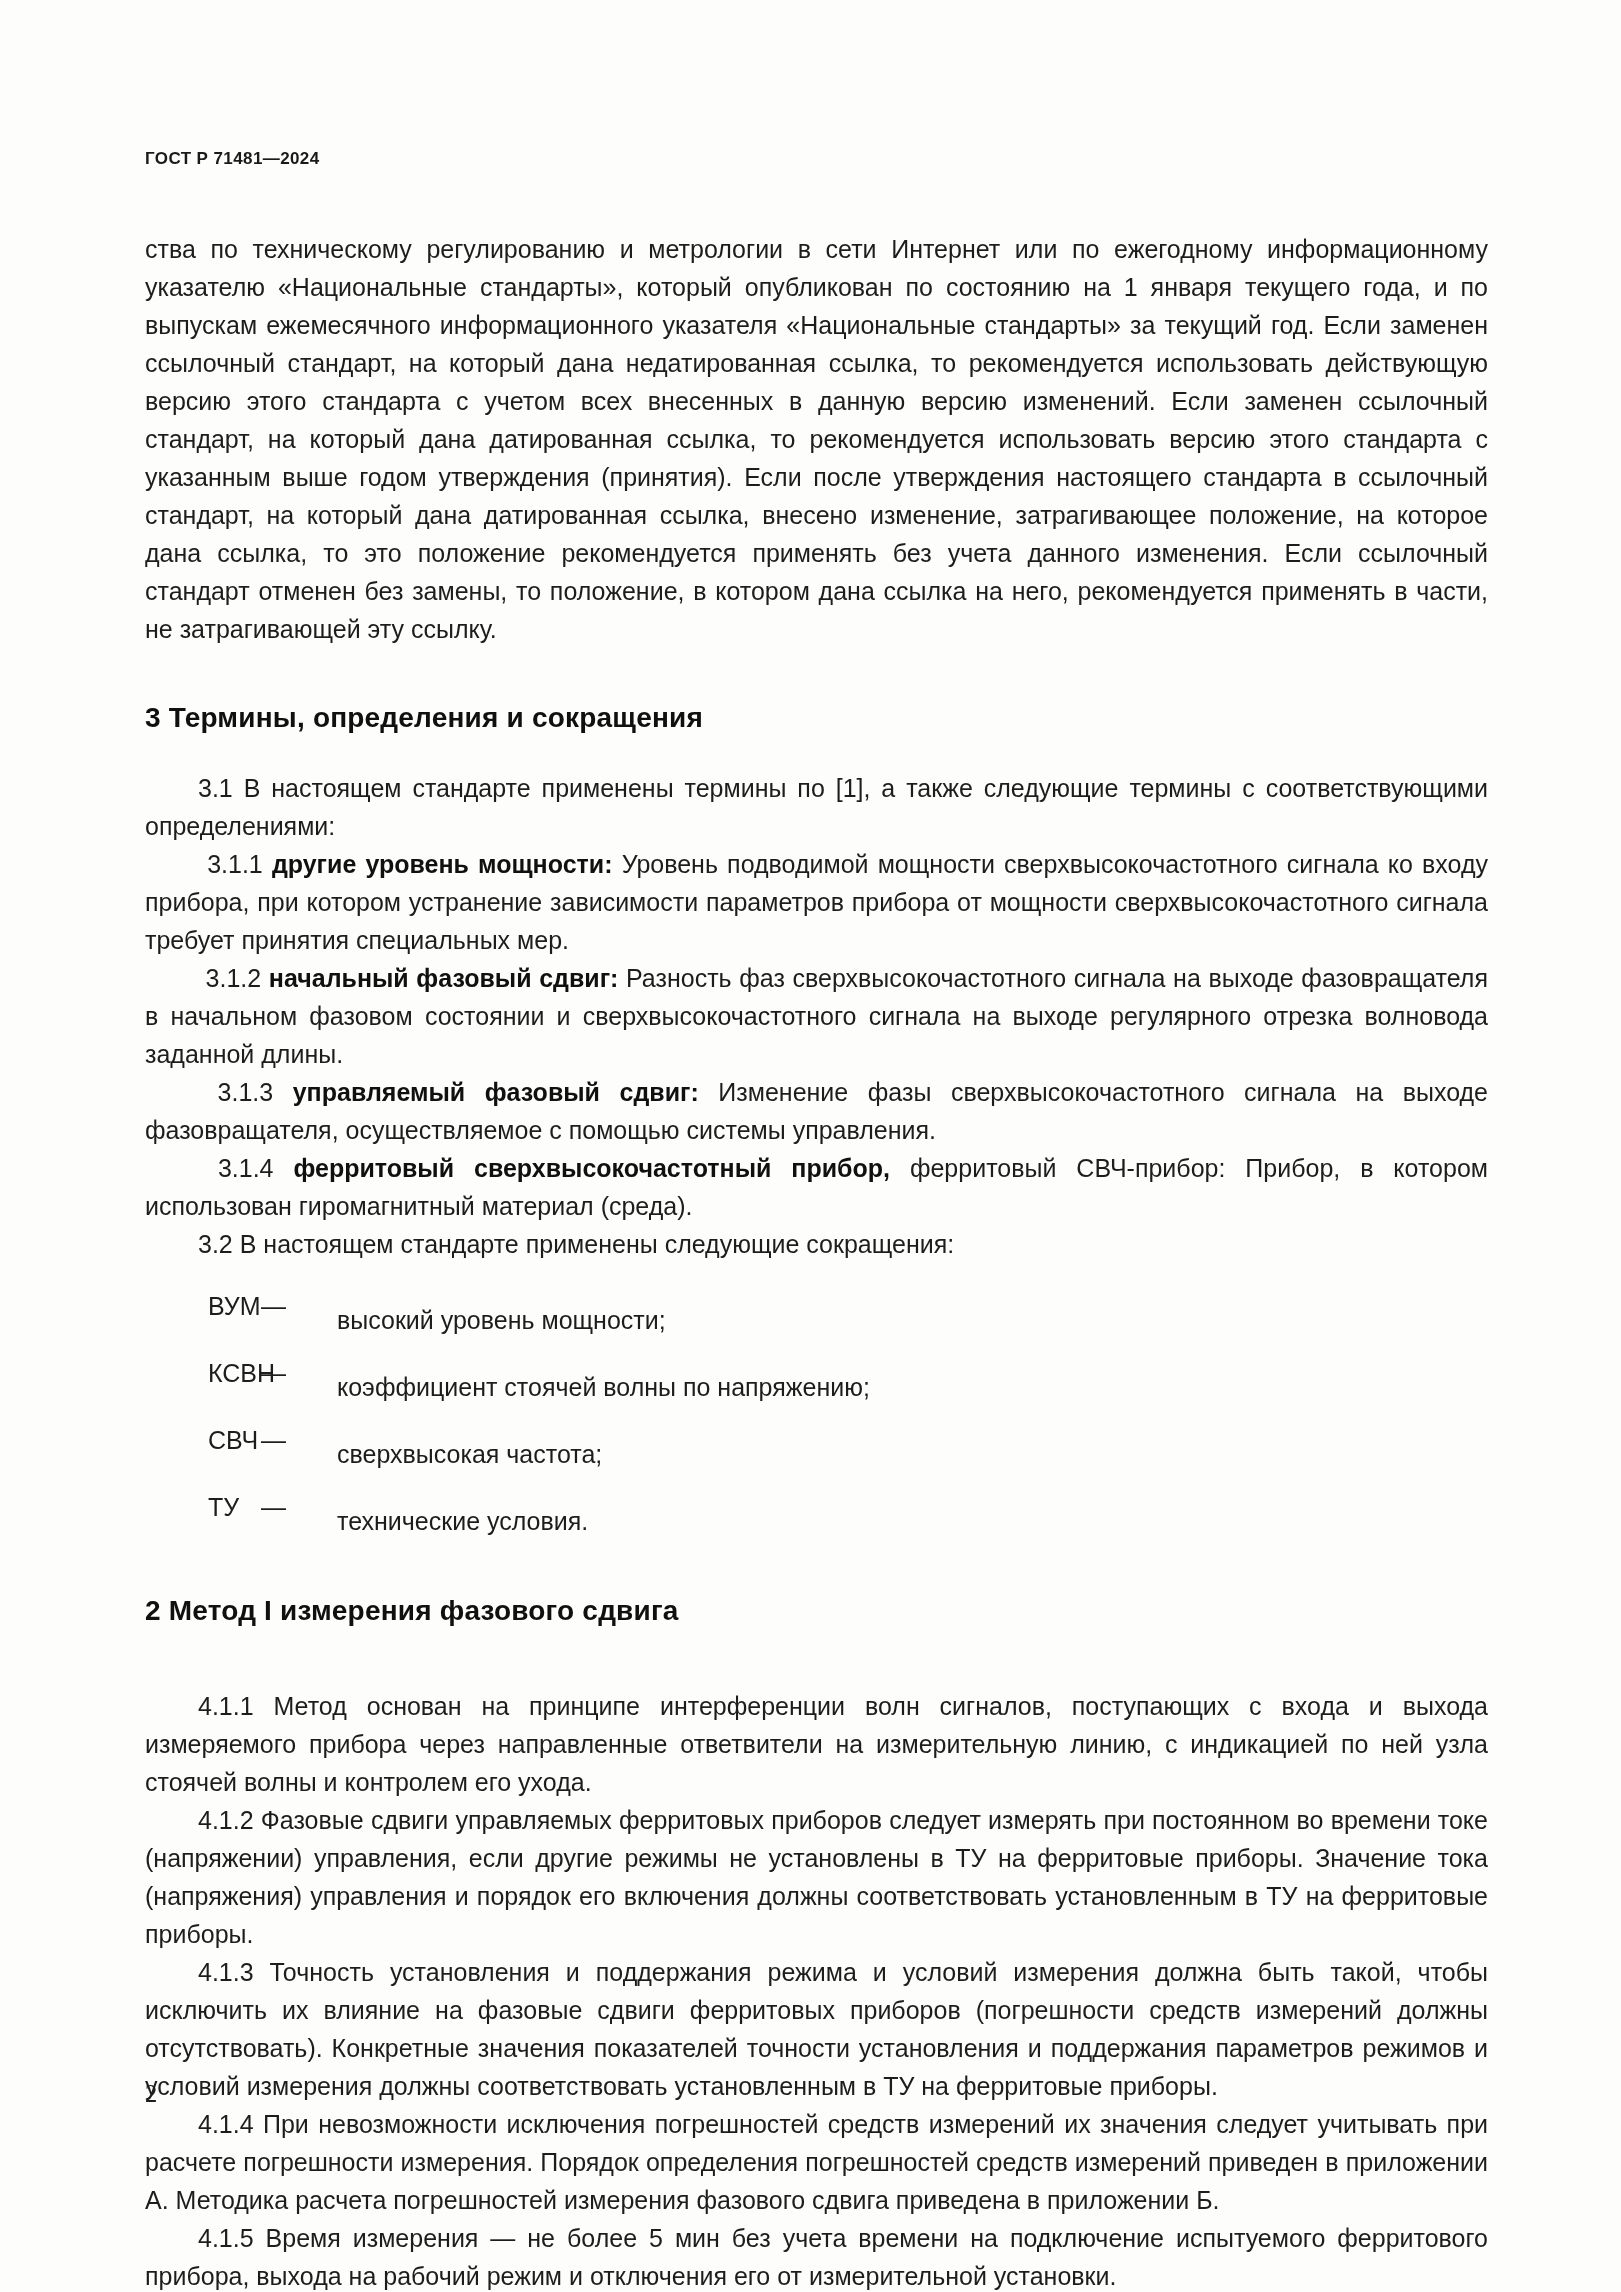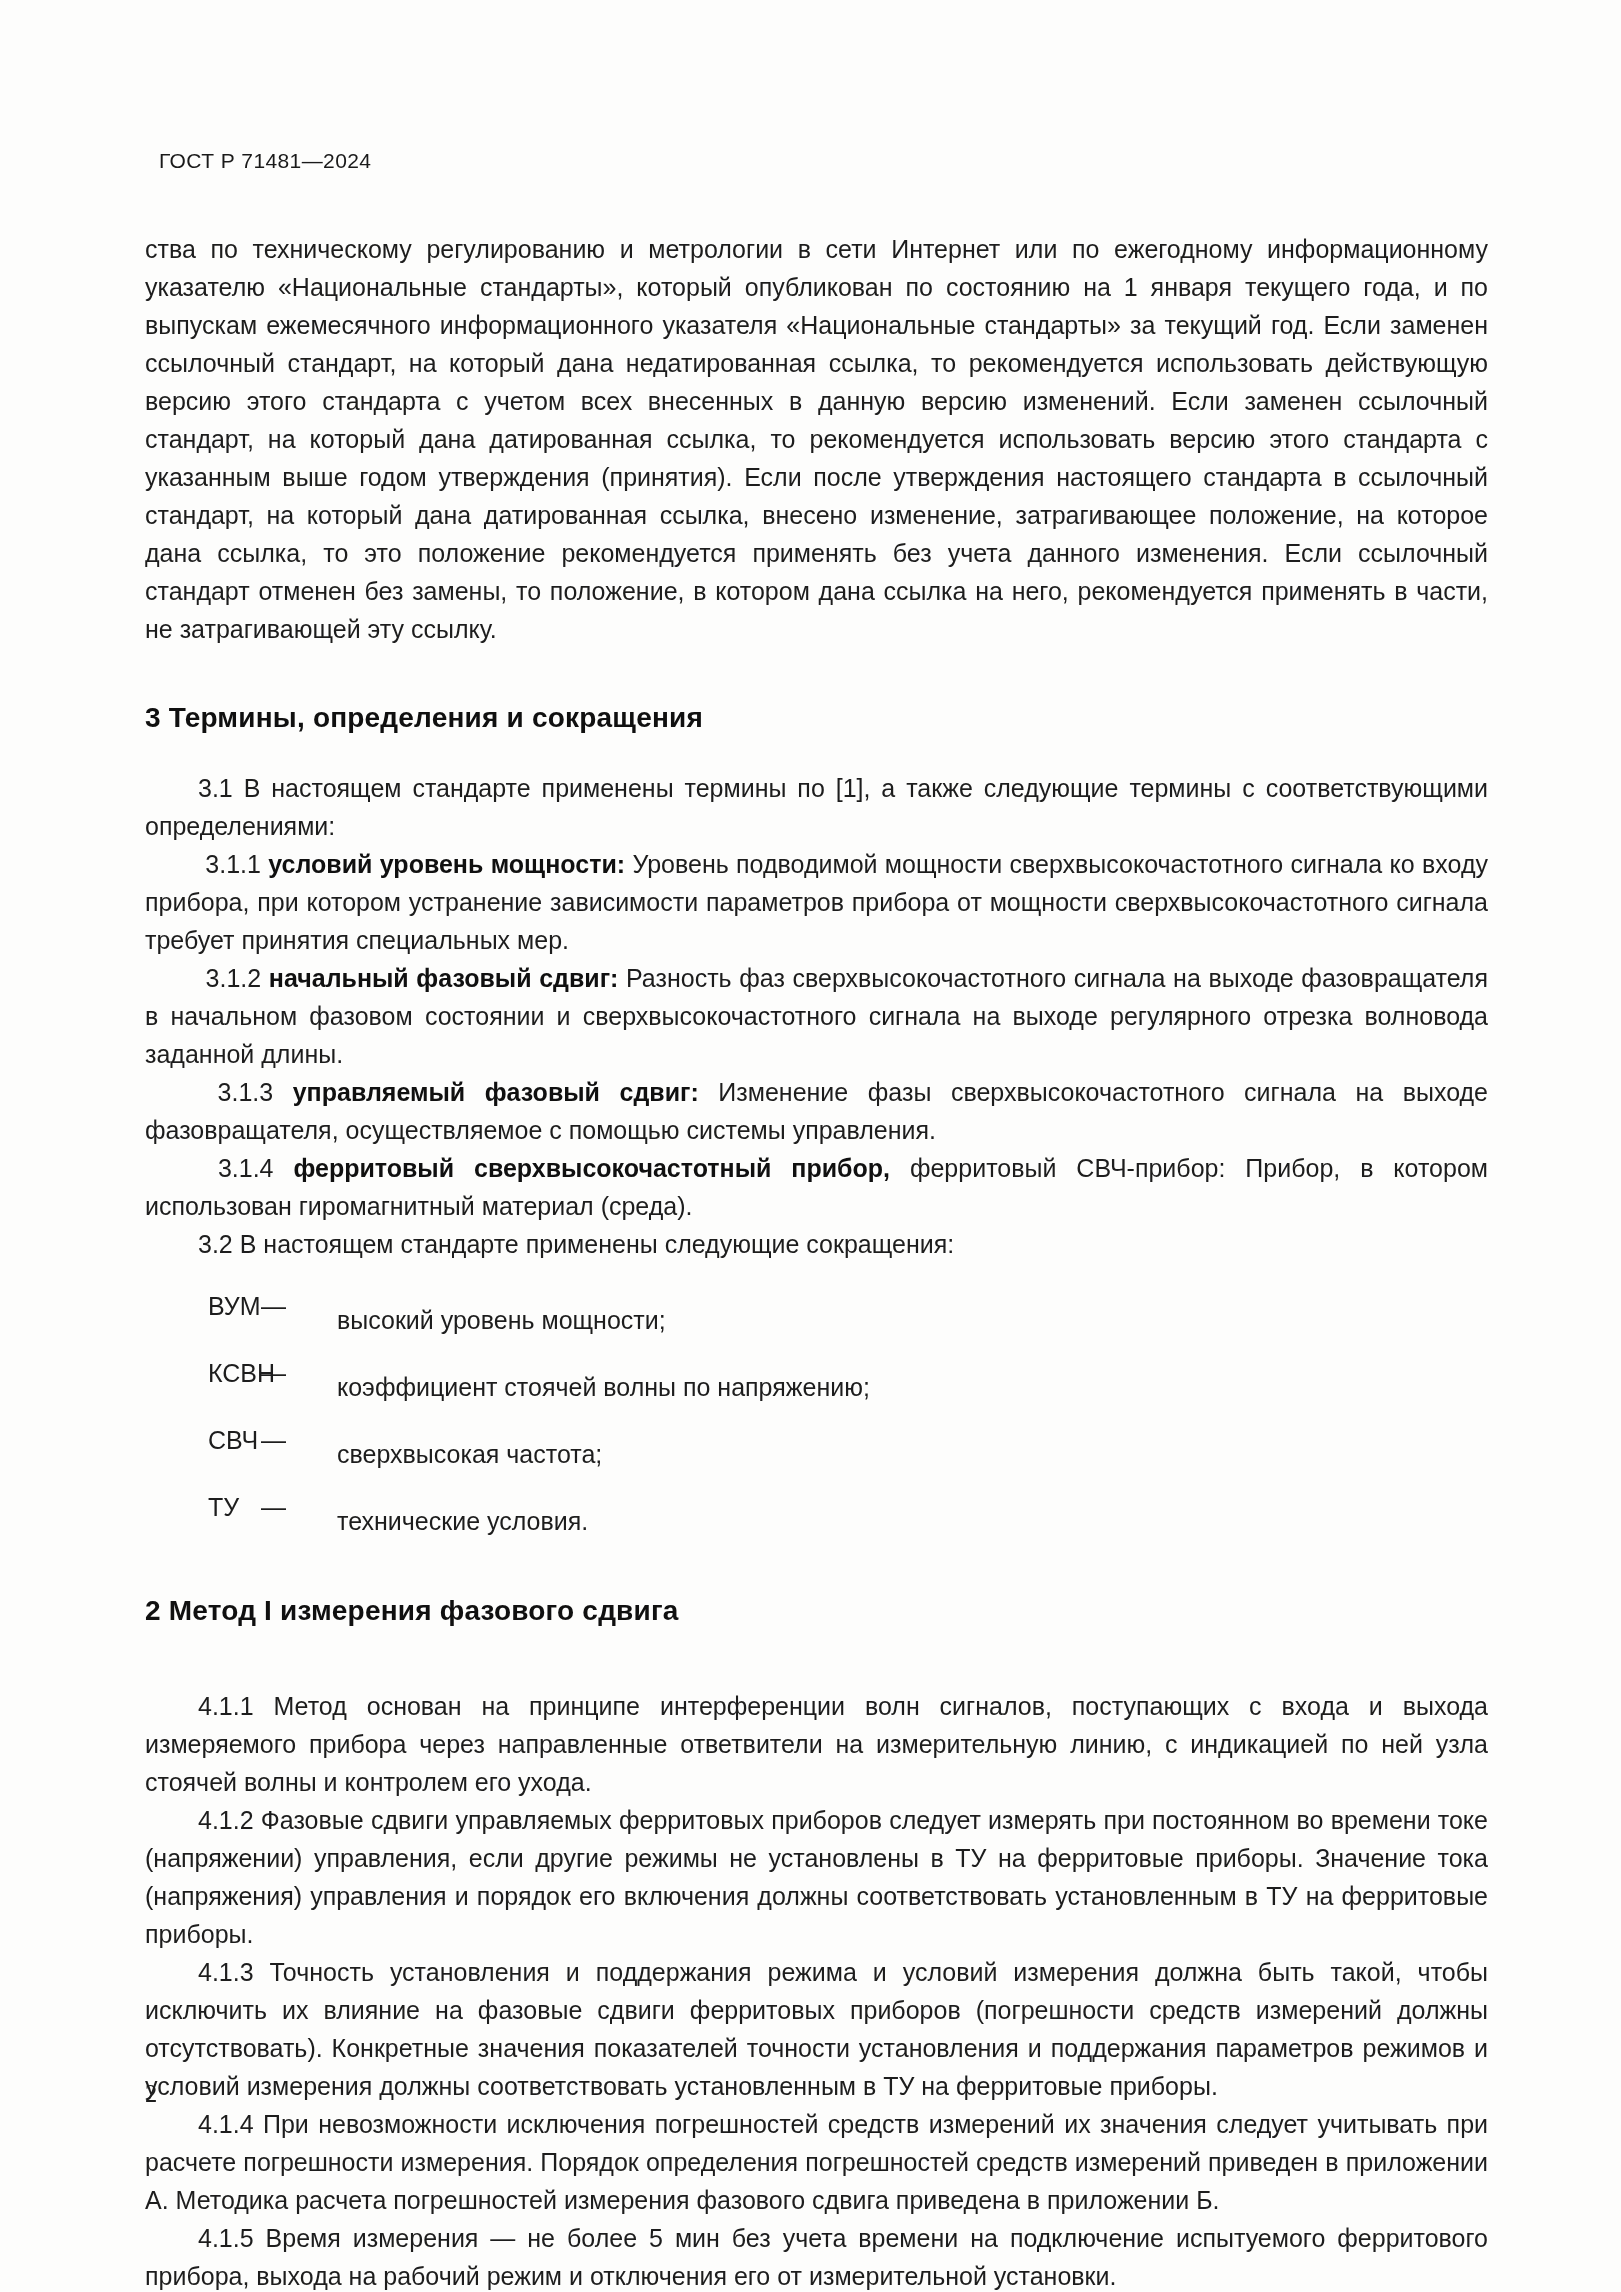--- a/index.html
+++ b/index.html
@@ -16,24 +16,24 @@
     position: relative;
     width: 1621px;
     height: 2293px;
     margin: 0 auto;
     background: #fdfdfc;
     box-sizing: border-box;
     overflow: hidden;
   }
   .running-head {
     position: absolute;
-    left: 159px;
+    left: 145px;
     top: 149px;
-    font-size: 21px;
-    font-weight: normal;
+    font-size: 17px;
+    font-weight: bold;
     letter-spacing: 0.4px;
     color: #1a1a1a;
     white-space: nowrap;
   }
   .body-block {
     position: absolute;
     left: 145px;
     top: 230px;
     width: 1343px;
   }
@@ -121,21 +121,21 @@
 
     <p class="para">ства по техническому регулированию и метрологии в сети Интернет или по ежегодному информационному указателю «Национальные стандарты», который опубликован по состоянию на 1 января текущего года, и по выпускам ежемесячного информационного указателя «Национальные стандарты» за текущий год. Если заменен ссылочный стандарт, на который дана недатированная ссылка, то рекомендуется использовать действующую версию этого стандарта с учетом всех внесенных в данную версию изменений. Если заменен ссылочный стандарт, на который дана датированная ссылка, то рекомендуется использовать версию этого стандарта с указанным выше годом утверждения (принятия). Если после утверждения настоящего стандарта в ссылочный стандарт, на который дана датированная ссылка, внесено изменение, затрагивающее положение, на которое дана ссылка, то это положение рекомендуется применять без учета данного изменения. Если ссылочный стандарт отменен без замены, то положение, в котором дана ссылка на него, рекомендуется применять в части, не затрагивающей эту ссылку.</p>
 
     <div class="sp-before-h2"></div>
     <h2 class="h2">3  Термины, определения и сокращения</h2>
     <div class="sp-after-h2"></div>
 
     <p class="para indent">3.1  В настоящем стандарте применены термины по [1], а также следующие термины с соответствующими определениями:</p>
 
     <p class="para indent">
-      <span>3.1.1</span>&nbsp;<b class="term">условий уровень мощности:</b><span> Уровень подводимой мощности сверхвысокочастотного сигнала ко входу прибора, при котором устранение зависимости параметров прибора от мощности сверхвысокочастотного сигнала требует принятия специальных мер.</span>
+      <span>3.1.1</span>&nbsp;<b class="term">другие уровень мощности:</b><span> Уровень подводимой мощности сверхвысокочастотного сигнала ко входу прибора, при котором устранение зависимости параметров прибора от мощности сверхвысокочастотного сигнала требует принятия специальных мер.</span>
     </p>
 
     <p class="para indent">
       <span>3.1.2</span>&nbsp;<b class="term">начальный фазовый сдвиг:</b><span> Разность фаз сверхвысокочастотного сигнала на выходе фазовращателя в начальном фазовом состоянии и сверхвысокочастотного сигнала на выходе регулярного отрезка волновода заданной длины.</span>
     </p>
 
     <p class="para indent">
       <span>3.1.3</span>&nbsp;<b class="term">управляемый фазовый сдвиг:</b><span> Изменение фазы сверхвысокочастотного сигнала на выходе фазовращателя, осуществляемое с помощью системы управления.</span>
     </p>
 

